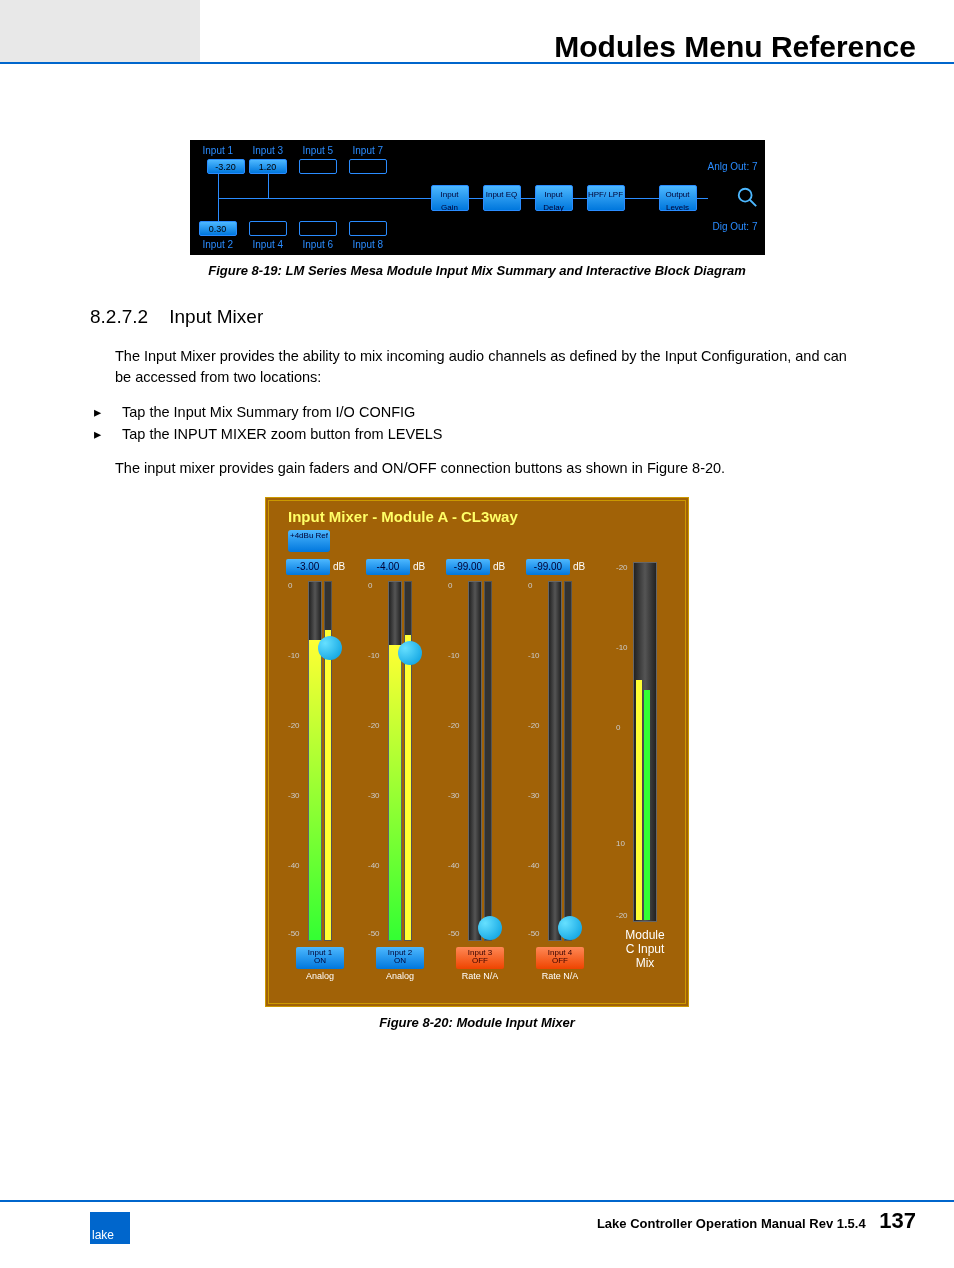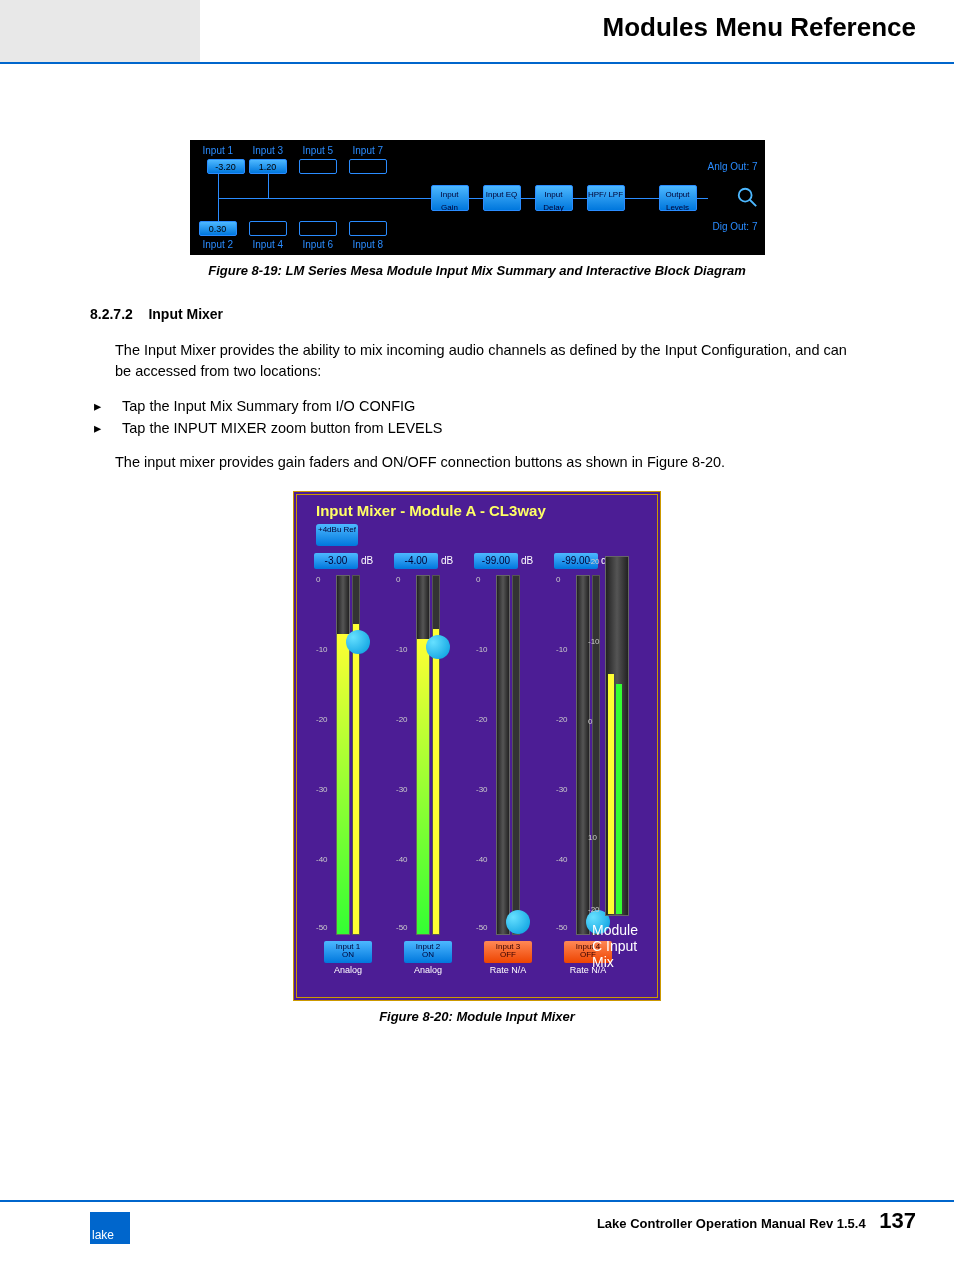--- a/index.html
+++ b/index.html
@@ -1,42 +1,42 @@
 <!DOCTYPE html>
 <html><head>
 <meta charset="utf-8">
 <style>
   * { box-sizing: border-box; margin: 0; padding: 0; }
   body { font-family: Arial, Helvetica, sans-serif; background: #fff; width: 954px; }
   .page { width: 954px; min-height: 1268px; position: relative; padding: 0; }
   .header { position: relative; height: 80px; }
-  .header-title { position: absolute; right: 38px; top: 12px; font-size: 26px; font-weight: bold; font-family: "Arial Narrow", Arial, sans-serif; margin-left: 8px; }
+  .header-title { position: absolute; right: 38px; top: 30px; font-size: 30px; font-weight: bold; font-family: "Arial Narrow", Arial, sans-serif; margin-left: 8px; }
   .header-line { position: absolute; top: 62px; left: 0; right: 0; border-top: 2px solid #0066cc; }
   .header-bg { position: absolute; top: 0; left: 0; width: 200px; height: 62px; background: #e8e8e8; }
   .content { padding: 0 90px 0 90px; }
 
   
   .fig19 { background: #000; border: 1px solid #000; width: 575px; height: 115px; margin: 60px auto 8px auto; position: relative; font-size: 10px; color: #fff; font-family: Arial, sans-serif; }
   .inp-lbl-top { position: absolute; top: 4px; color: #2a8cff; font-size: 10px; }
   .inp-lbl-bot { position: absolute; bottom: 4px; color: #2a8cff; font-size: 10px; }
   .inp-box { position: absolute; width: 38px; height: 15px; background: linear-gradient(#4db8ff,#0077dd); border: 1px solid #2a8cff; border-radius: 2px; color: #000; font-size: 9px; text-align: center; line-height: 14px; }
   .inp-box.empty { background: #000; }
   .bline { position: absolute; background: #2a8cff; }
   .bblock { position: absolute; width: 38px; height: 26px; background: linear-gradient(#4db8ff,#0077dd); border: 1px solid #2a8cff; border-radius: 2px; color: #003; font-size: 8px; text-align: center; padding-top: 2px; line-height: 13px; }
   .outlbl { position: absolute; right: 6px; color: #2a8cff; font-size: 10px; }
   .mag { position: absolute; right: 6px; top: 45px; width: 22px; height: 22px; }
   .caption { text-align: center; font-weight: bold; font-style: italic; font-size: 13px; margin: 8px 0 28px 0; }
 
-  .sec-head { font-weight: bold; font-size: 14px; margin: 24px 0 18px 0; }
+  .sec-head { font-weight: normal; font-size: 19px; margin: 24px 0 18px 0; }
   .body-text { font-size: 14.5px; line-height: 1.45; margin-bottom: 16px; margin-left: 25px; }
   .bullet-row { display: flex; align-items: flex-start; margin: 6px 0; font-size: 14.5px; }
   .bullet-mark { width: 32px; padding-left: 4px; }
 
   
-  .fig20 { background: #4c1d95; width: 368px; height: 510px; margin: 18px auto 8px auto; position: relative; border: 1px solid #cc9900; outline: 1px solid #cc9900; outline-offset: -4px; }
+  .fig20 { background: #a16207; width: 424px; height: 510px; margin: 18px auto 8px auto; position: relative; border: 1px solid #cc9900; outline: 1px solid #cc9900; outline-offset: -4px; }
   .mixer-title { color: #ffff66; font-weight: bold; font-size: 15px; position: absolute; top: 10px; left: 22px; }
   .ref-btn { position: absolute; top: 32px; left: 22px; width: 42px; height: 22px; background: linear-gradient(#4db8ff,#0077dd); border-radius: 3px; color: #003; font-size: 8px; text-align: center; padding-top: 1px; line-height: 9px; }
   .chan { position: absolute; top: 58px; width: 78px; }
   .gain-box { width: 44px; height: 16px; background: linear-gradient(#4db8ff,#0077dd); border-radius: 2px; color: #003; font-size: 10px; text-align: center; line-height: 15px; display: inline-block; }
   .db-lbl { color: #fff; font-size: 10px; margin-left: 3px; }
   .meter-wrap { position: relative; width: 58px; height: 360px; margin-top: 6px; }
   .meter-slot { position: absolute; left: 22px; top: 0; width: 14px; height: 360px; background: linear-gradient(to right,#222,#555,#222); border: 1px solid #666; }
   .meter-slot2 { position: absolute; left: 38px; top: 0; width: 8px; height: 360px; background: #333; border: 1px solid #555; }
   .meter-fill { position: absolute; left: 23px; width: 12px; background: linear-gradient(to top, #33ff33, #ffff33); bottom: 1px; }
   .meter-fill-y { position: absolute; left: 39px; width: 6px; background: #ffff33; bottom: 1px; }
@@ -44,21 +44,21 @@
   .scale-txt { position: absolute; left: 2px; color: #ccc; font-size: 8px; }
   .chan-btn { width: 48px; height: 22px; border-radius: 2px; font-size: 8px; text-align: center; color: #003; padding-top: 2px; line-height: 8px; margin: 6px 0 2px 10px; }
   .chan-btn.on { background: linear-gradient(#4db8ff,#0077dd); }
   .chan-btn.off { background: linear-gradient(#ff8855,#ee4400); color: #300; }
   .chan-src { color: #fff; font-size: 9px; text-align: center; width: 68px; }
   .out-chan { position: absolute; right: 18px; top: 64px; width: 50px; }
   .out-meter { position: relative; width: 24px; height: 360px; background: linear-gradient(to right,#222,#555,#222); border: 1px solid #666; margin: 0 auto; }
   .out-fill-a { position: absolute; left: 2px; width: 6px; background: #ffff33; bottom: 1px; }
   .out-fill-b { position: absolute; left: 10px; width: 6px; background: #33ff33; bottom: 1px; }
   .out-scale { position: absolute; left: -18px; color: #ccc; font-size: 8px; }
-  .out-lbl { color: #fff; font-size: 14px; margin-top: 6px; }
+  .out-lbl { color: #fff; font-size: 12px; text-align: center; margin-top: 6px; }
 
   .footer { position: absolute; bottom: 28px; left: 0; right: 0; height: 40px; }
   .footer-line { border-top: 2px solid #0066cc; margin: 0 0 6px 0; }
   .footer-txt { float: right; margin-right: 38px; font-size: 13px; font-weight: bold; }
   .footer-pg { font-size: 22px; margin-left: 10px; font-family: "Arial Narrow", Arial; }
   .logo { position: absolute; left: 90px; bottom: -4px; width: 40px; height: 32px; background: #0066cc; color: #fff; font-size: 12px; padding: 16px 8px 0 2px; }
 </style>
 </head>
 <body>
 

